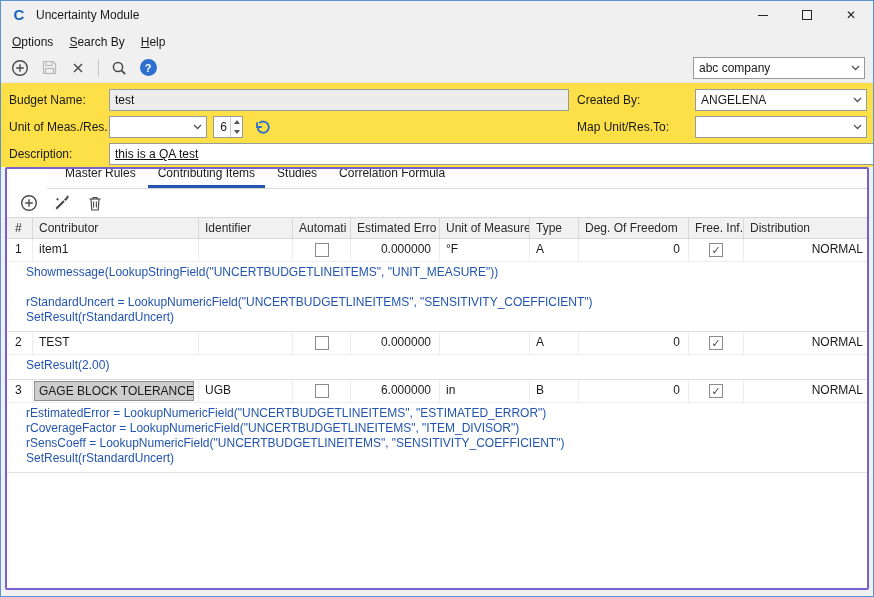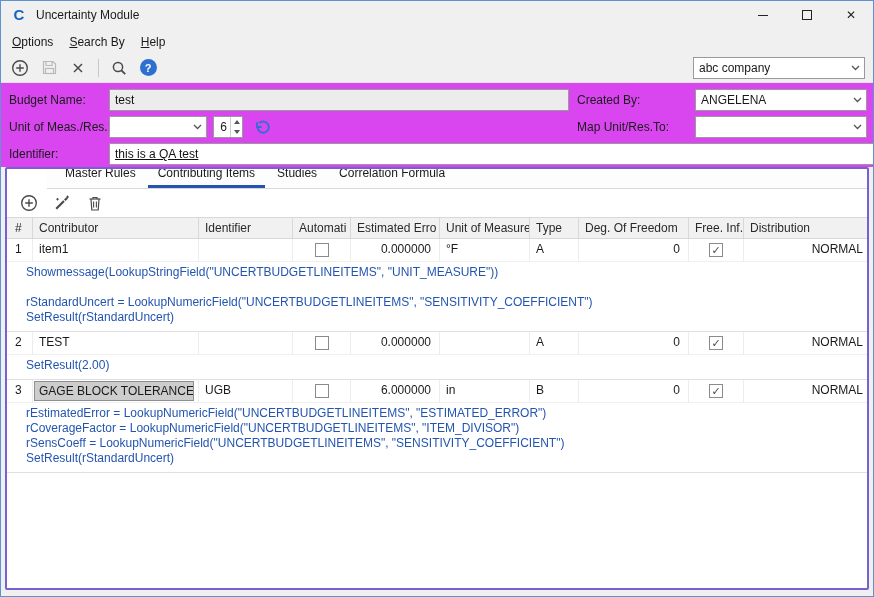--- a/index.html
+++ b/index.html
@@ -27,21 +27,21 @@
   .tbtn{width:22px;height:22px;border:none;background:transparent;display:flex;align-items:center;justify-content:center;color:#4a4a4a;}
   .tbtn.disabled{color:#b9b9b9;}
   .tsep{width:1px;height:18px;background:#c9c9c9;margin:0 2px;}
   .help-circle{width:17px;height:17px;border-radius:50%;background:var(--accent-blue,#2e6fd0);color:#fff;font-weight:700;font-size:11px;display:flex;align-items:center;justify-content:center;}
 
   
   .combo{height:22px;background:#fff;border:1px solid #9a9a9a;display:flex;align-items:center;padding-left:5px;}
   .combo-arrow{margin-left:auto;width:18px;display:flex;align-items:center;justify-content:center;color:#555;align-self:stretch;}
   .combo.company{margin-left:auto;width:172px;}
   .combo.abs{position:absolute;}
-  .formarea{position:relative;height:84px;background:#d946ef;}
+  .formarea{position:relative;height:84px;background:#fde047;}
   .flabel{position:absolute;white-space:nowrap;}
   .field{position:absolute;height:22px;border:1px solid #9a9a9a;background:#fff;font-family:inherit;font-size:12px;padding:0 5px;color:#111;outline:none;}
   .field.gray{background:#ececec;}
   .spinner{position:absolute;width:30px;height:22px;border:1px solid #9a9a9a;background:#fff;display:flex;}
   .spin-val{flex:1;display:flex;align-items:center;justify-content:flex-end;padding-right:3px;}
   .spin-btns{width:12px;display:flex;flex-direction:column;border-left:1px solid #d0d0d0;}
   .spin-btn{flex:1;display:flex;align-items:center;justify-content:center;}
   .tri-up{width:0;height:0;border-left:3px solid transparent;border-right:3px solid transparent;border-bottom:4px solid #555;}
   .tri-down{width:0;height:0;border-left:3px solid transparent;border-right:3px solid transparent;border-top:4px solid #555;}
   .undo-btn{position:absolute;width:20px;height:20px;display:flex;align-items:center;justify-content:center;color:var(--accent-blue,#2e6fd0);background:transparent;border:none;}
@@ -180,21 +180,21 @@
     <span class="flabel" style="left:576px;top:37px">Map Unit/Res.To:</span>
     <div class="combo abs" style="left:694px;top:33px;width:172px">
       <span></span>
       <span class="combo-arrow">
           <svg width="9" height="6" viewBox="0 0 9 6">
             <path d="M1 1 L4.5 4.5 L8 1" fill="none" stroke="currentColor" stroke-width="1.3"></path>
           </svg>
         </span>
     </div>
 
-    <span class="flabel" style="left:8px;top:64px">Identifier:</span>
+    <span class="flabel" style="left:8px;top:64px">Description:</span>
     <input class="field" style="left: 108px; top: 60px; width: 869px; text-decoration: underline;" value="this is a QA test">
   </div>
 
   <div class="panel">
     <div class="tabstrip">
       <div class="tab">Master Rules</div>
       <div class="tab active">Contributing Items</div>
       <div class="tab">Studies</div>
       <div class="tab">Correlation Formula</div>
     </div>

